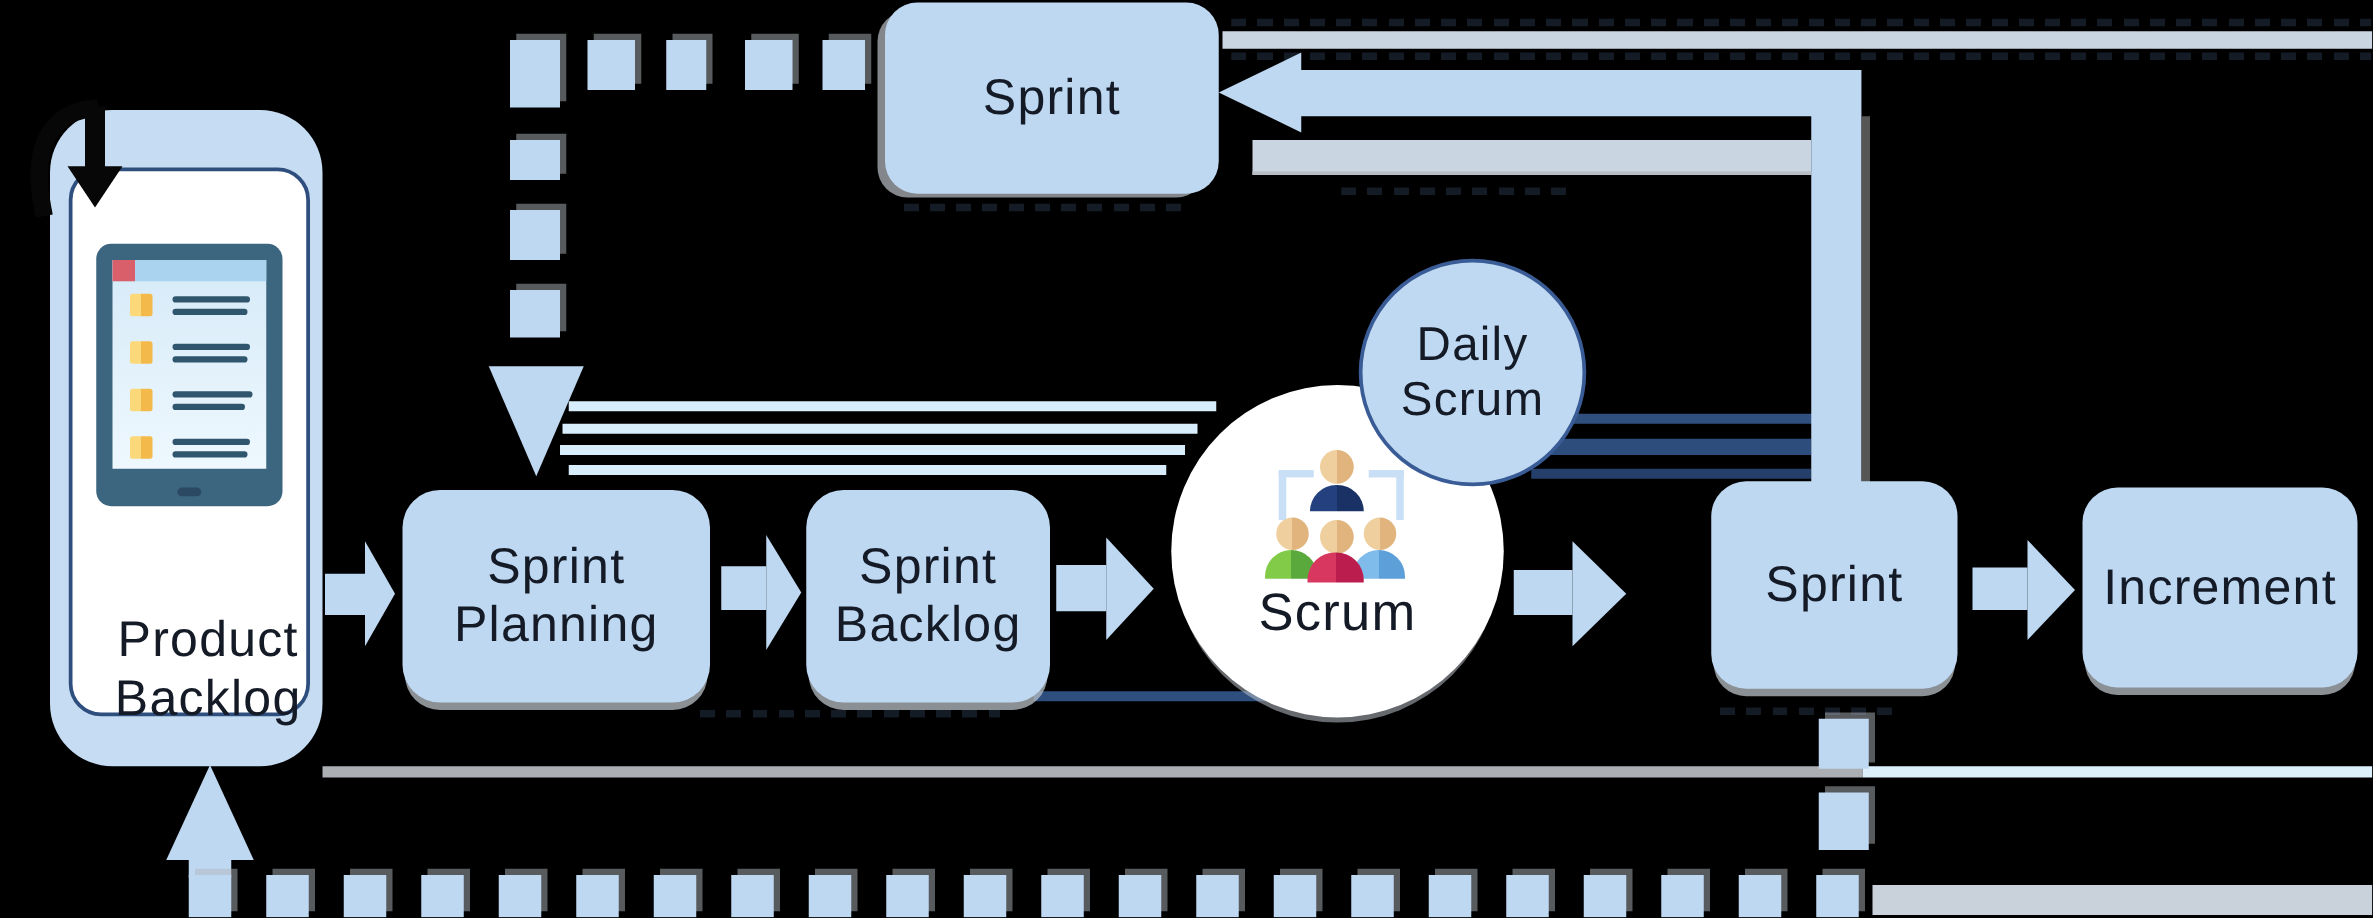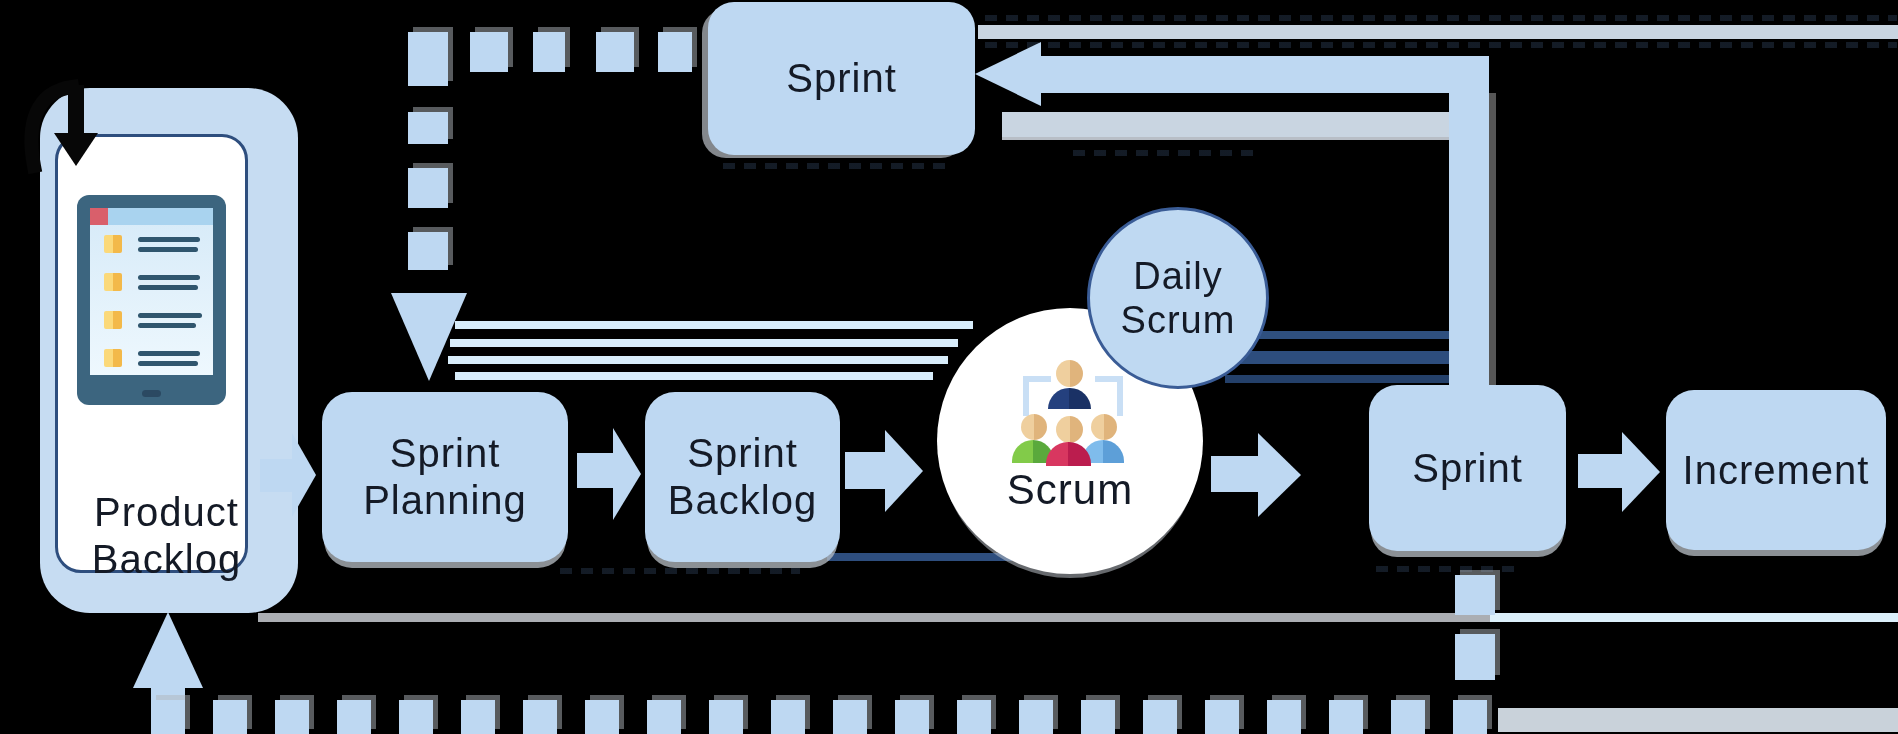--- a/index.html
+++ b/index.html
@@ -26,21 +26,21 @@
   .scrum-circle{position:absolute;left:937px;top:308px;width:266px;height:266px;border-radius:50%;
                 background:#fff;z-index:3;box-shadow:0 7px 0 -3px rgba(186,192,199,.55);}
   .scrum-circle .lbl{position:absolute;left:0;top:158px;width:100%;text-align:center;}
   .scrum-circle .lbl span{display:block;font-size:42px;line-height:47px;letter-spacing:1px;}
   .daily-circle{position:absolute;left:1087px;top:207px;width:176px;height:176px;border-radius:50%;
                 background:#bfd9f2;border:3px solid #3a5c96;z-index:4;display:flex;flex-direction:column;
                 align-items:center;justify-content:center;}
   .daily-circle span{display:block;text-align:center;font-size:38px;line-height:44px;letter-spacing:1px;}
   
   .phone-outer{position:absolute;left:40px;top:88px;width:218px;height:525px;background:#c6dcf2;
-               border-radius:50px;z-index:3;padding-left:40px;}
+               border-radius:50px;z-index:3;}
   .phone-card{position:absolute;left:15px;top:46px;width:187px;height:433px;background:#fff;
               border:3px solid #2e4e7e;border-radius:26px;}
   .tablet{position:absolute;left:19px;top:58px;width:149px;height:210px;background:#3c657f;border-radius:12px;}
   .tablet-screen{position:absolute;left:13px;top:13px;width:123px;height:167px;
                  background:linear-gradient(180deg,#d6eaf8,#eef8fe);}
   .tablet-topbar{position:absolute;left:0;top:0;width:100%;height:17px;background:#a9d3ef;}
   .tablet-red{position:absolute;left:0;top:0;width:18px;height:17px;background:#d95f6b;}
   .t-row{position:absolute;left:0;width:100%;height:22px;}
   .t-note{position:absolute;left:14px;top:0;width:18px;height:18px;border-radius:2px;
           background:linear-gradient(90deg,#fbd97a 50%,#f3b94a 50%);}

